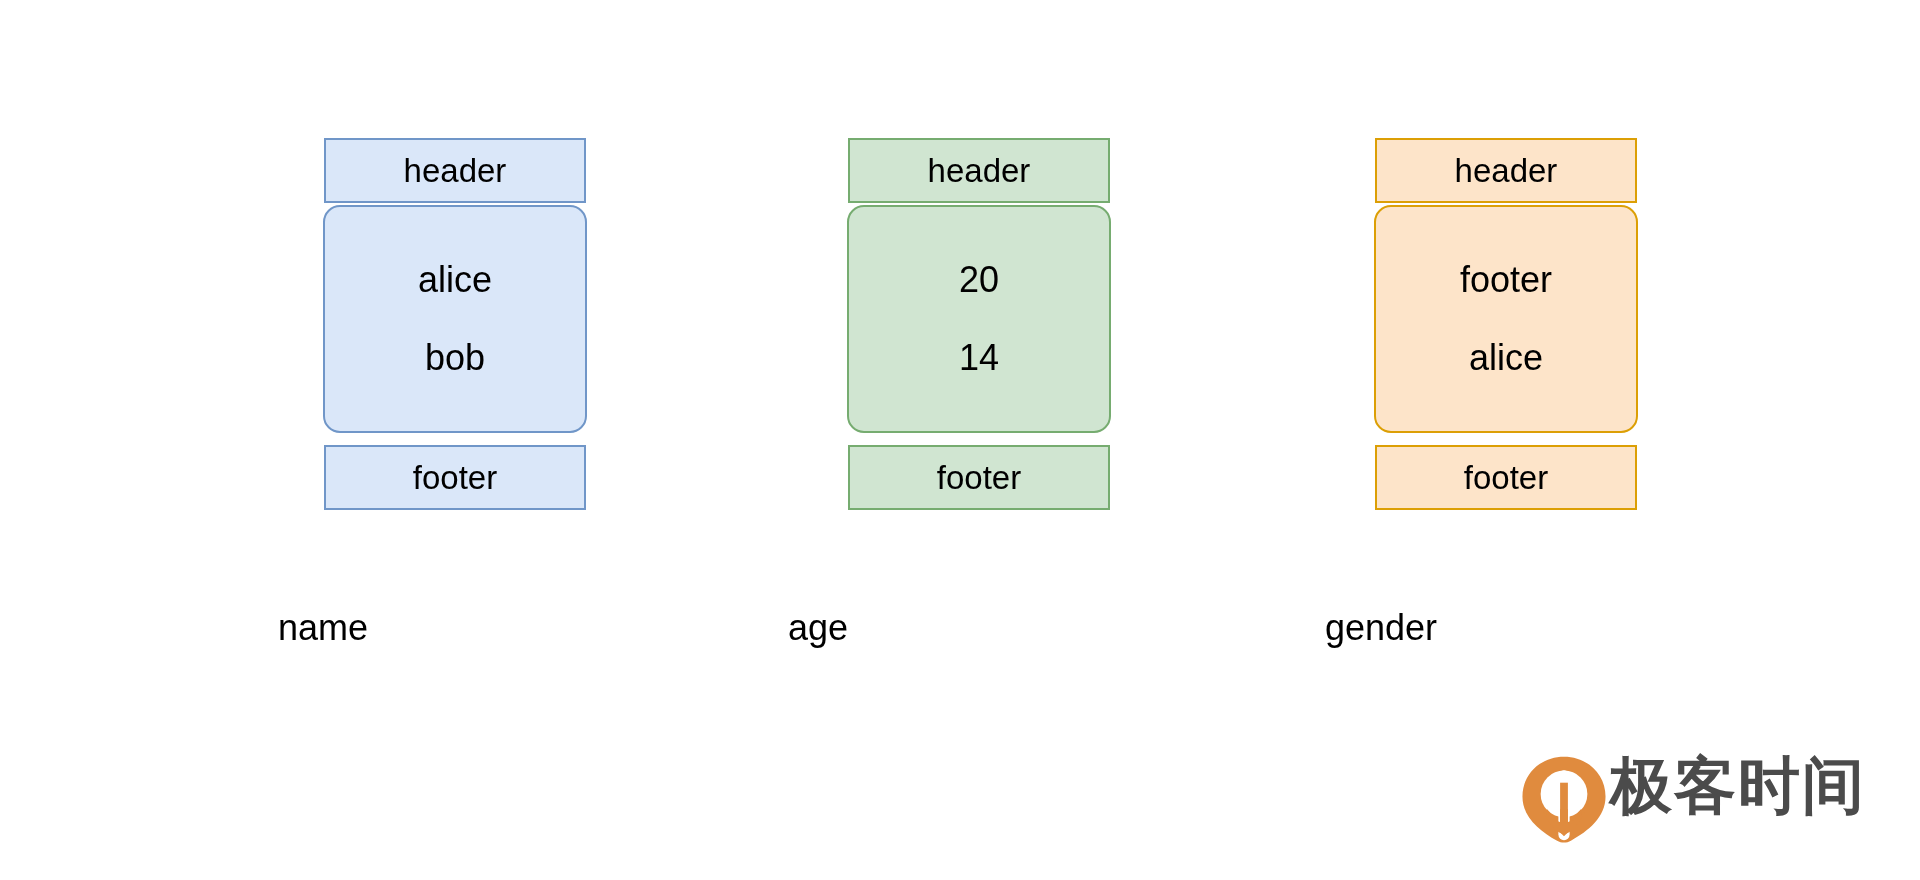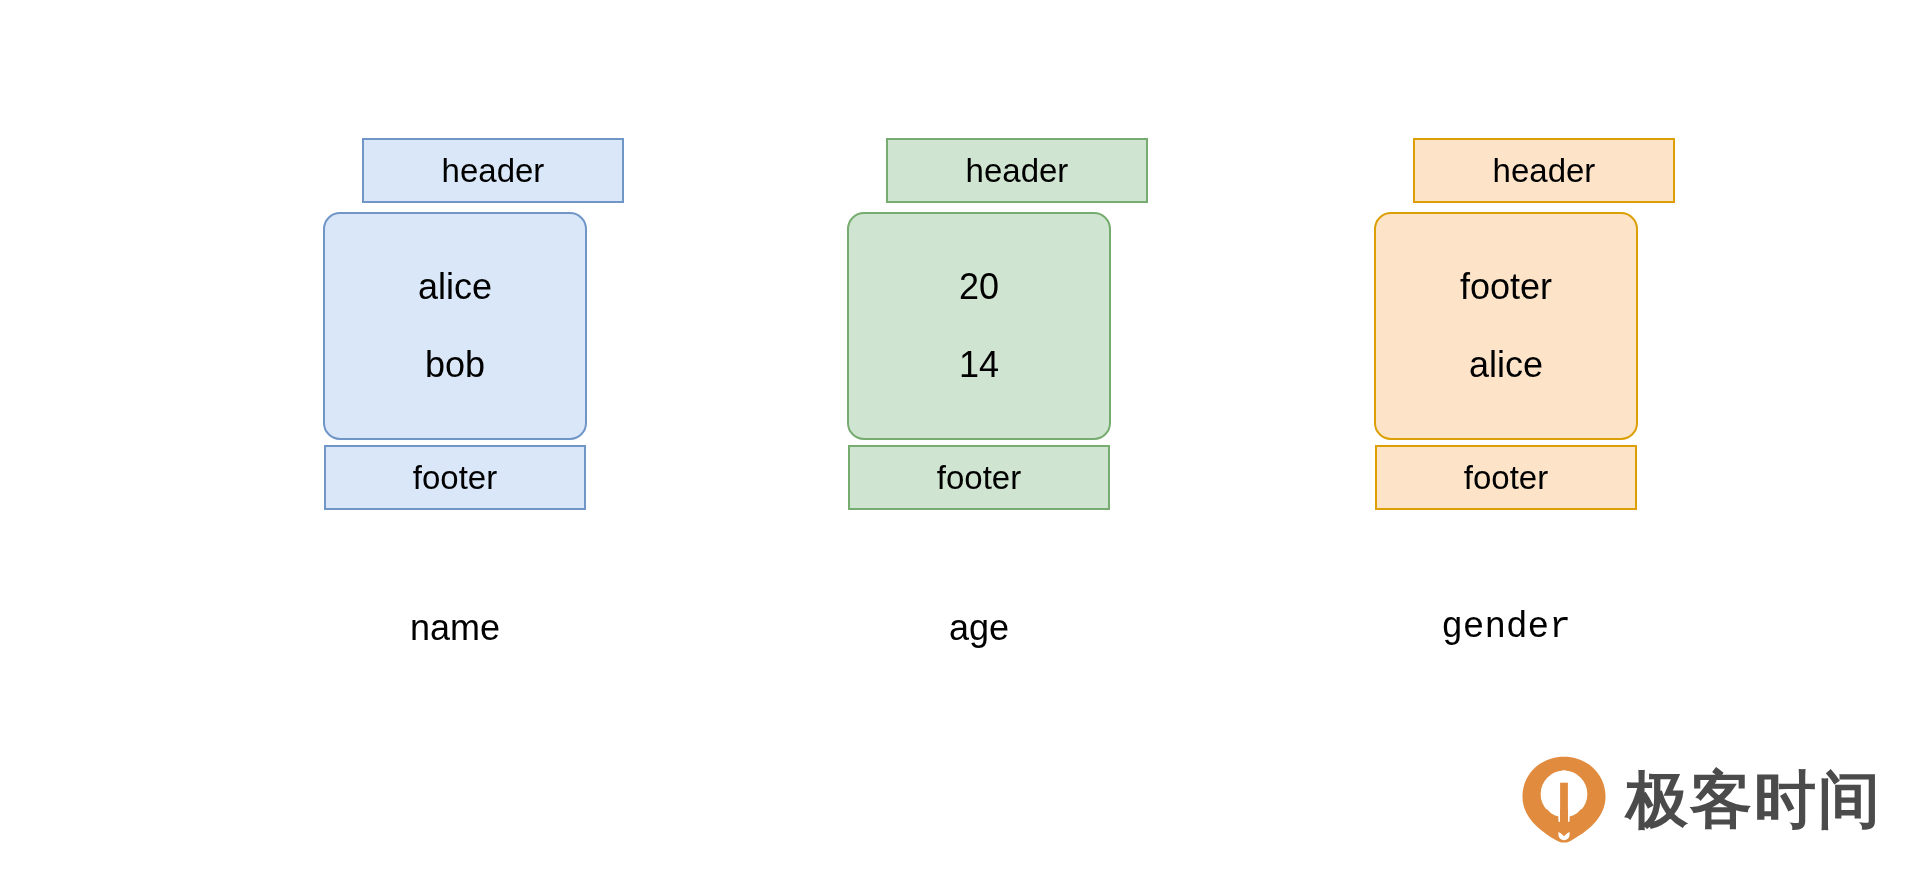--- a/index.html
+++ b/index.html
@@ -39,28 +39,28 @@
     box-sizing: border-box;
     border-style: solid;
     border-width: 2px;
     display: flex;
     align-items: center;
     justify-content: center;
     font-size: 33px;
     color: #000000;
     line-height: 1;
   }
-  .cap-header { top: 0px; margin-left: 38px; }
+  .cap-header { top: 0px; }
   .cap-footer { top: 307px; }
 
   
   .body-box {
     position: absolute;
     left: -1px;
-    top: 74px;
+    top: 67px;
     width: 264px;
     height: 228px;
     box-sizing: border-box;
     border-style: solid;
     border-width: 2px;
     border-radius: 17px;
     display: flex;
     flex-direction: column;
     align-items: center;
     justify-content: center;
@@ -88,37 +88,36 @@
     background: #fde4c9;
     border-color: #dc9f05;
   }
 
   
   .caption {
     position: absolute;
     top: 472px;
     left: -40px;
     width: 342px;
-    text-align: center;
     font-size: 36px;
     color: #000000;
     line-height: 1;
   }
   .col-name .caption    { left: -46px; width: 354px; }
   .col-age .caption     { left: -60px; width: 382px; }
-  .col-gender .caption  { left: -50px; width: 362px; font-family: Liberation Mono, monospace; }
+  .col-gender .caption  { left: -50px; width: 362px; }
 
   
   .watermark {
     position: absolute;
     left: 1520px;
     top: 755px;
     display: flex;
-    align-items: center;
-    gap: 18px;
+    align-items: flex-start;
+    gap: 2px;
   }
   .wm-logo {
     width: 88px;
     height: 90px;
     flex: 0 0 auto;
   }
   .wm-text {
     font-size: 62px;
     color: #4b4b4b;
     letter-spacing: 2px;

